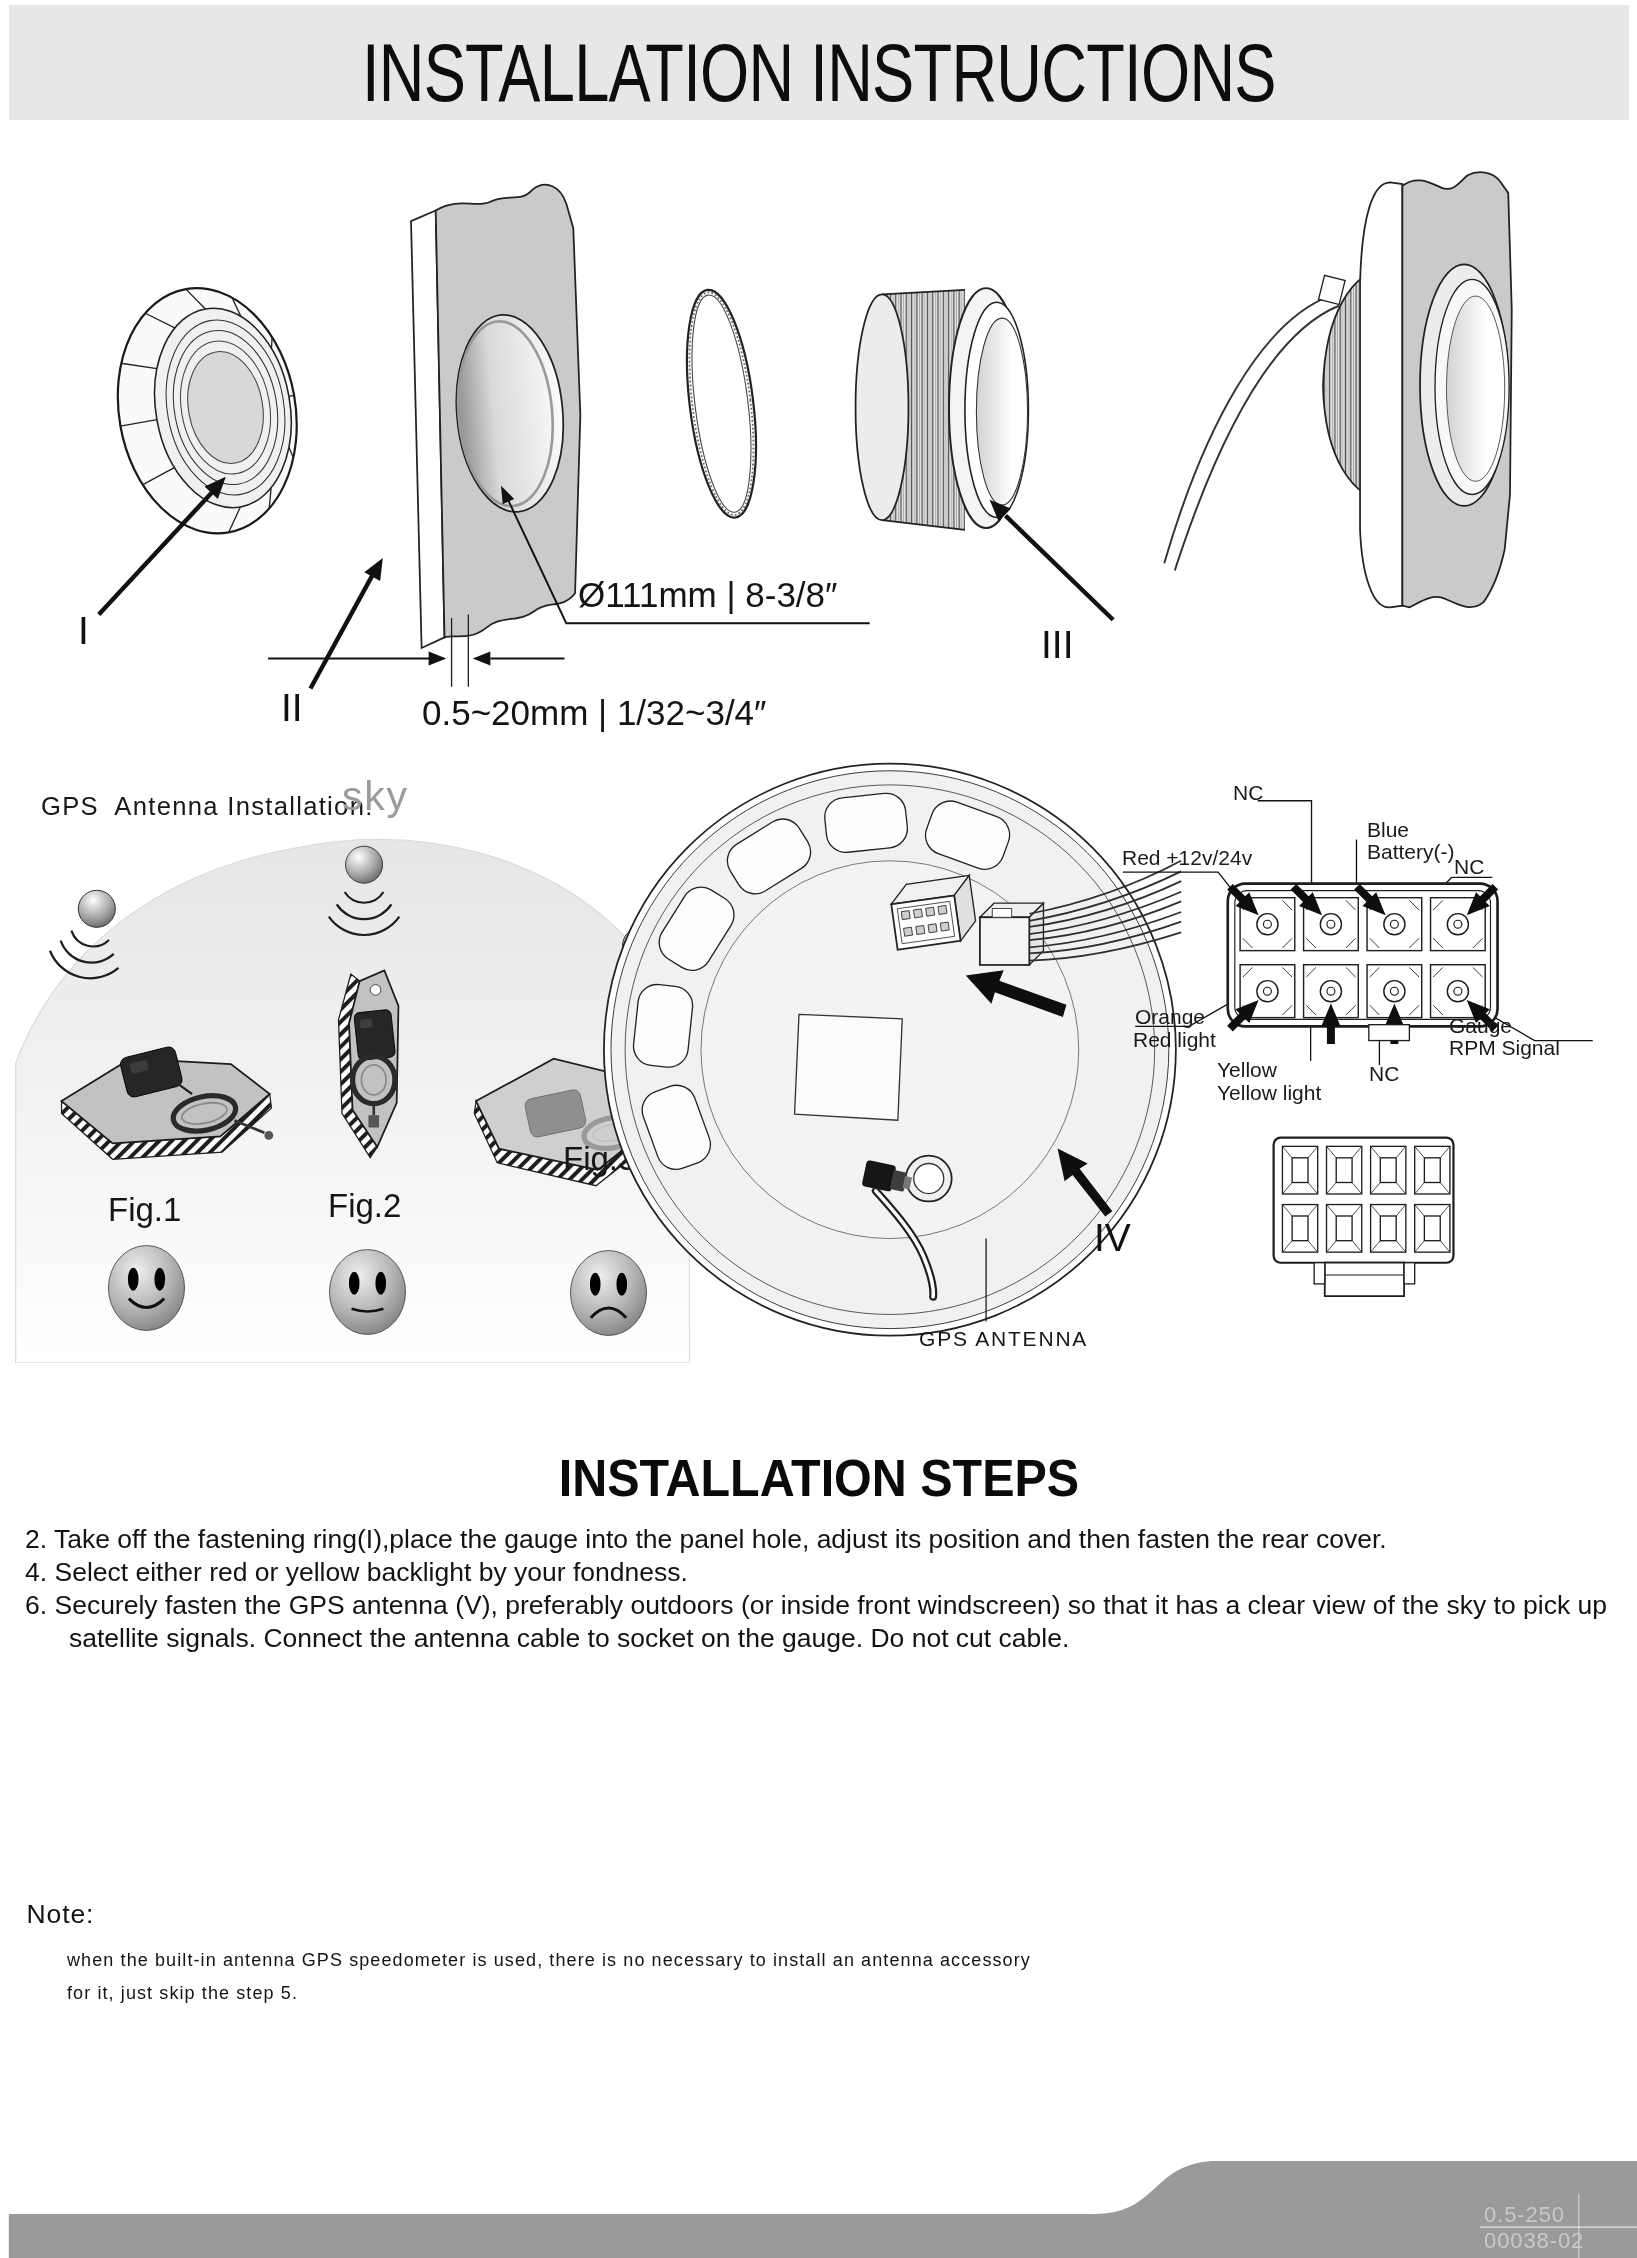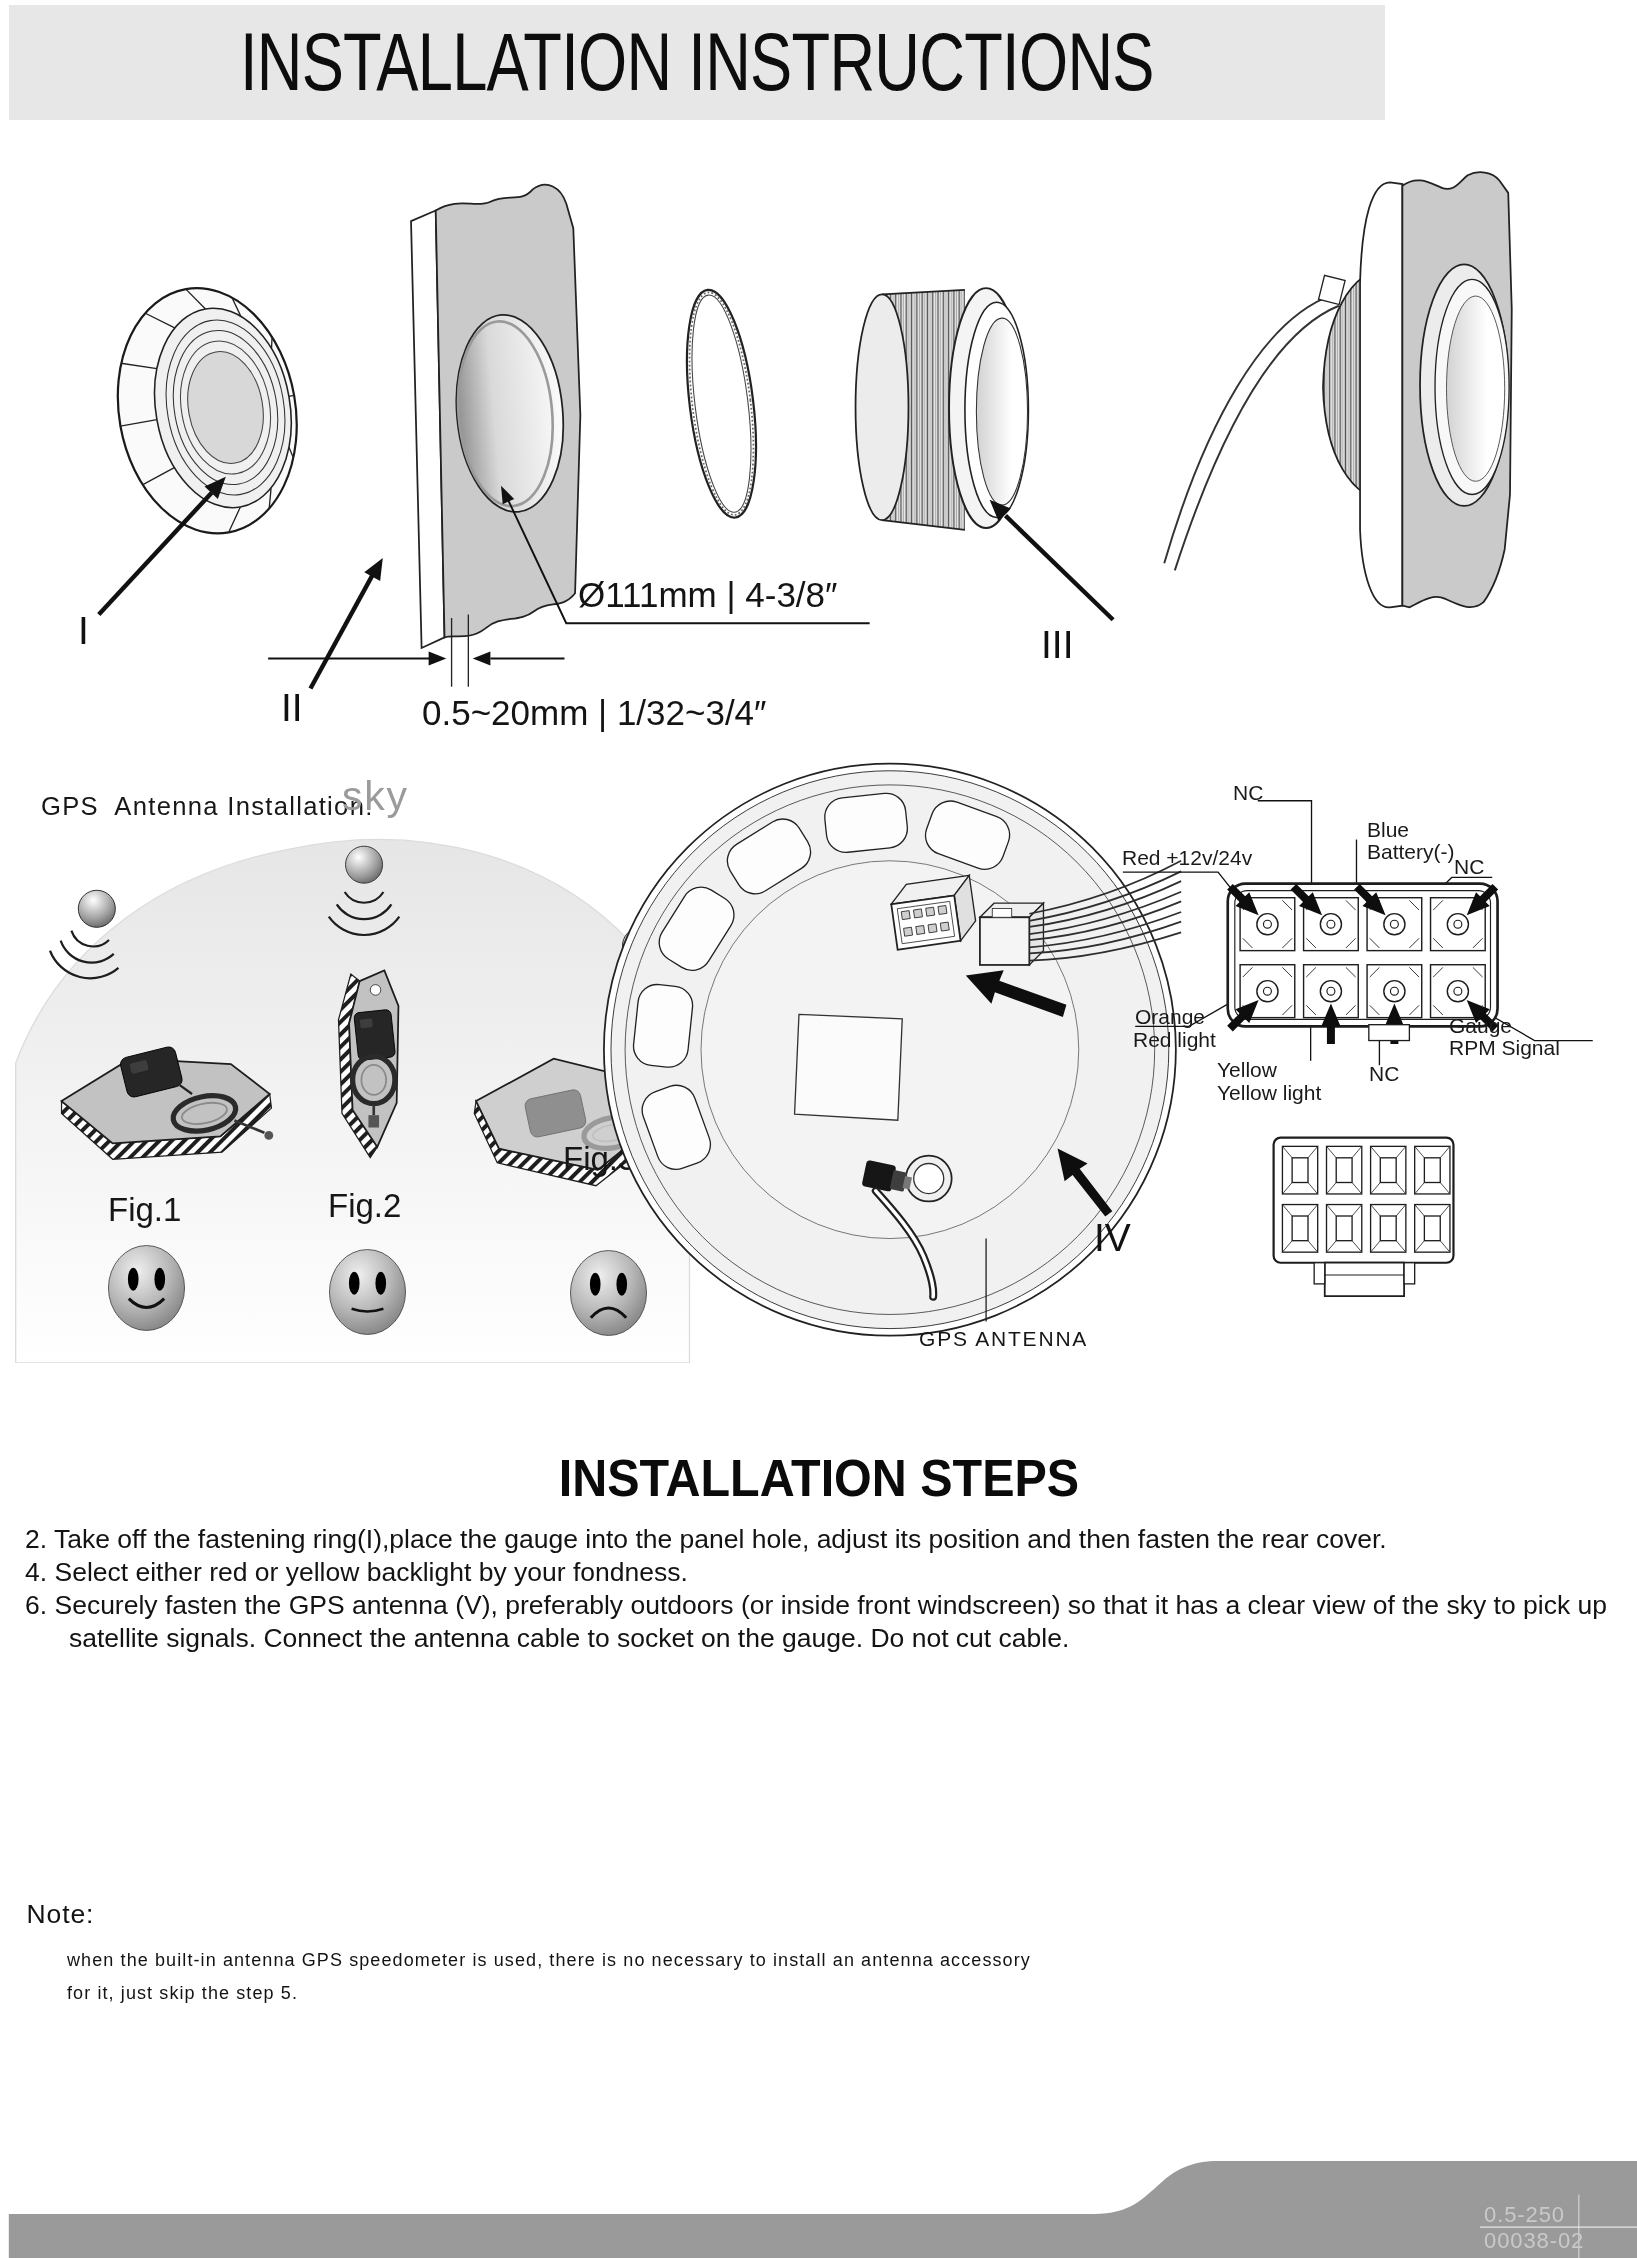--- a/index.html
+++ b/index.html
@@ -4,22 +4,22 @@
 <style>
   :root{
     --header-bg:#e7e7e7; --footer-bg:#9a9a9a; --footer-text:#c9c9c9;
     --sky-text:#9b9b9b; --panel-gray:#cacaca;
   }
   *{margin:0;padding:0;box-sizing:border-box}
   html,body{background:#fff}
   body{font-family:"Liberation Sans",sans-serif;color:#111}
   .page{position:relative;width:1637px;height:2258px;background:#fff;overflow:hidden}
   .abs{position:absolute}
-  .header-bar{left:8.8px;top:5.3px;width:1376px;height:115px;background:var(--header-bg);
-    display:flex;align-items:center;justify-content:center}
+  .header-bar{left:8.8px;top:5.3px;width:1620px;height:115px;background:var(--header-bg);
+    display:flex;align-items:flex-end;justify-content:center}
   .main-title{font-size:81px;letter-spacing:-0.9px;color:#0d0d0d;white-space:nowrap;
     display:inline-block;transform:scaleX(.78)}
   .roman{font-size:39px;color:#111}
   .dim-text{font-size:35px;color:#141414;white-space:pre}
   .gps-heading{font-size:25.6px;letter-spacing:1.3px;white-space:pre;color:#181818}
   .sky-label{font-size:41px;color:var(--sky-text);letter-spacing:1.8px}
   .fig-label{font-size:33px;color:#161616}
   .wire-label{font-size:21px;color:#1a1a1a;white-space:nowrap;line-height:22px}
   .gps-ant-label{font-size:21px;letter-spacing:1.8px;color:#161616}
   .steps-title-wrap{left:0;top:1449px;width:1637px;text-align:center}
@@ -143,21 +143,21 @@
       <path d="M304,746 L487,746" stroke-width="2.2" fill="none"></path>
         <polygon points="506,746 486,738 486,754" stroke="none"></polygon>
       <path d="M556,746 L640,746" stroke-width="2.2" fill="none"></path>
         <polygon points="536,746 556,738 556,754" stroke="none"></polygon>
     </g>
   </svg>
 
   <span class="abs roman" style="left:78px;top:609px">I</span>
   <span class="abs roman" style="left:281px;top:686px">II</span>
   <span class="abs roman" style="left:1041px;top:623px">III</span>
-  <span class="abs dim-text" style="left:578px;top:575px">Ø111mm | 4-3/8″</span>
+  <span class="abs dim-text" style="left:578px;top:575px">Ø111mm | 8-3/8″</span>
   <span class="abs dim-text" style="left:422px;top:693px">0.5~20mm | 1/32~3/4″</span>
 
   <span class="abs gps-heading" style="left:41px;top:792px">GPS  Antenna Installation:</span>
   <span class="abs sky-label" style="left:342px;top:773px">sky</span>
 
   <svg class="abs" style="left:13.2px;top:825px" width="688" height="538" viewBox="15 935 780 610">
     <path d="M18,1545 L18,1205 C70,1068 190,988 330,962 C480,930 625,972 715,1068 C760,1118 780,1165 782,1230 L782,1545 Z" fill="url(#skyG)" stroke="#dcdcdc" stroke-width="1.5"></path>
 
     <g transform="rotate(14 110 1030)">
       <circle cx="110" cy="1030" r="21" fill="url(#ballG)" stroke="#2b2b2b"></circle>

